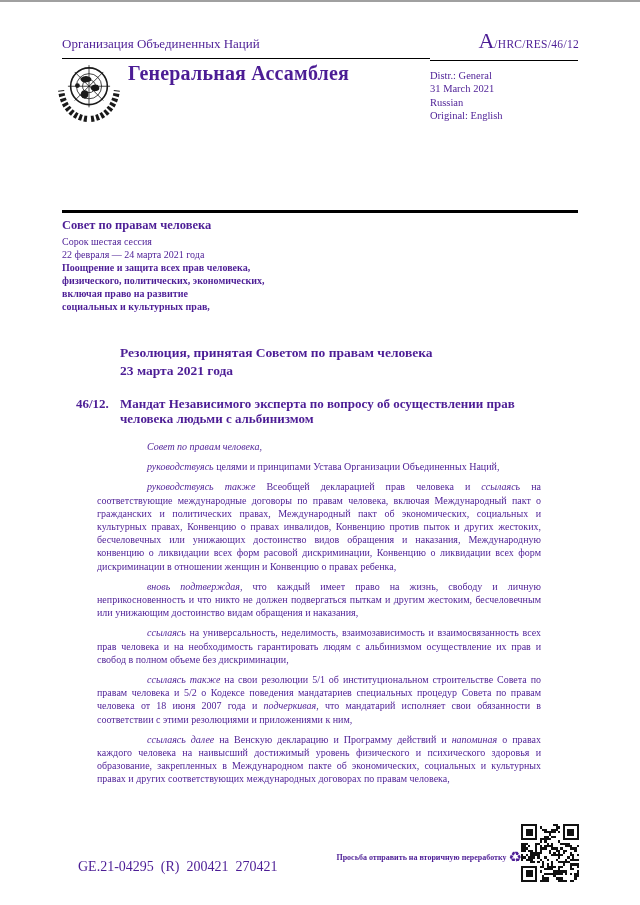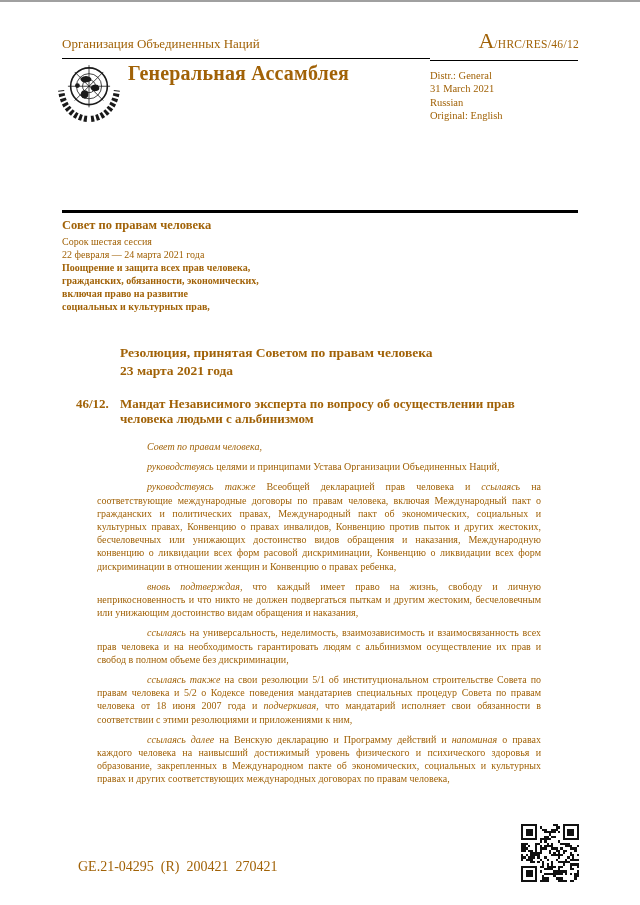--- a/index.html
+++ b/index.html
@@ -1,21 +1,21 @@
 <!DOCTYPE html>
 <html><head>
 <meta charset="utf-8">
 <style>
   html,body{margin:0;padding:0;background:#e9e9e9;}
   .page{
     position:relative;
     width:640px;height:905px;
     background:#ffffff;
     font-family:"Liberation Serif", serif;
-    color:#a16207;
+    color:#4c1d95;
     overflow:hidden;
     margin:0 auto;
   }
   .page-top-edge{position:absolute;top:0;left:0;right:0;height:2px;background:#a0a0a0;}
 
   
   .org-name{position:absolute;left:62px;top:36px;font-size:13px;}
   .doc-symbol{position:absolute;right:61px;top:28px;display:flex;align-items:baseline;}
   .doc-symbol .big{font-size:22px;}
   .doc-symbol .rest{font-size:11.5px;letter-spacing:0.3px;}
@@ -91,21 +91,21 @@
     <div>Original: English</div>
   </div>
 
   <div class="thick-rule"></div>
 
   <div class="session">
     <div class="council">Совет по правам человека</div>
     <div class="session-name">Сорок шестая сессия</div>
     <div>22 февраля — 24 марта 2021 года</div>
     <div class="agenda-title-line">Поощрение и защита всех прав человека,</div>
-    <div class="agenda-title-line">гражданских, обязанности, экономических,</div>
+    <div class="agenda-title-line">физического, политических, экономических,</div>
     <div class="agenda-title-line">включая право на развитие</div>
     <div class="agenda-title-line">социальных и культурных прав,</div>
   </div>
 
   <div class="res-title">
     <div>Резолюция, принятая Советом по правам человека</div>
     <div>23 марта 2021 года</div>
   </div>
 
   <div class="res-heading">
@@ -117,20 +117,24 @@
       <p class="body-para"><em>Совет по правам человека,</em></p>
       <p class="body-para"><em>руководствуясь</em><span> целями и принципами Устава Организации Объединенных Наций,</span></p>
       <p class="body-para"><em>руководствуясь также</em><span> Всеобщей декларацией прав человека и </span><em>ссылаясь</em><span> на соответствующие международные договоры по правам человека, включая Международный пакт о гражданских и политических правах, Международный пакт об экономических, социальных и культурных правах, Конвенцию о правах инвалидов, Конвенцию против пыток и других жестоких, бесчеловечных или унижающих достоинство видов обращения и наказания, Международную конвенцию о ликвидации всех форм расовой дискриминации, Конвенцию о ликвидации всех форм дискриминации в отношении женщин и Конвенцию о правах ребенка,</span></p>
       <p class="body-para"><em>вновь подтверждая</em><span>, что каждый имеет право на жизнь, свободу и личную неприкосновенность и что никто не должен подвергаться пыткам и другим жестоким, бесчеловечным или унижающим достоинство видам обращения и наказания,</span></p>
       <p class="body-para"><em>ссылаясь</em><span> на универсальность, неделимость, взаимозависимость и взаимосвязанность всех прав человека и на необходимость гарантировать людям с альбинизмом осуществление их прав и свобод в полном объеме без дискриминации,</span></p>
       <p class="body-para"><em>ссылаясь также</em><span> на свои резолюции 5/1 об институциональном строительстве Совета по правам человека и 5/2 о Кодексе поведения мандатариев специальных процедур Совета по правам человека от 18 июня 2007 года и </span><em>подчеркивая</em><span>, что мандатарий исполняет свои обязанности в соответствии с этими резолюциями и приложениями к ним,</span></p>
       <p class="body-para"><em>ссылаясь далее</em><span> на Венскую декларацию и Программу действий и </span><em>напоминая</em><span> о правах каждого человека на наивысший достижимый уровень физического и психического здоровья и образование, закрепленных в Международном пакте об экономических, социальных и культурных правах и других соответствующих международных договорах по правам человека,</span></p>
     </div>
 
   <div class="footer-code">GE.21-04295  (R)  200421  270421</div>
+  <div class="recycle-row">
+    <span class="recycle-note">Просьба отправить на вторичную переработку</span>
+    <span class="recycle-icon">♻</span>
+  </div>
   <svg class="qr" width="58" height="60" viewBox="0 0 25 25" shape-rendering="crispEdges">
       <rect x="0" y="0" width="1" height="1" fill="#111"></rect>
       <rect x="1" y="0" width="1" height="1" fill="#111"></rect>
       <rect x="2" y="0" width="1" height="1" fill="#111"></rect>
       <rect x="3" y="0" width="1" height="1" fill="#111"></rect>
       <rect x="4" y="0" width="1" height="1" fill="#111"></rect>
       <rect x="5" y="0" width="1" height="1" fill="#111"></rect>
       <rect x="6" y="0" width="1" height="1" fill="#111"></rect>
       <rect x="14" y="0" width="1" height="1" fill="#111"></rect>
       <rect x="15" y="0" width="1" height="1" fill="#111"></rect>

